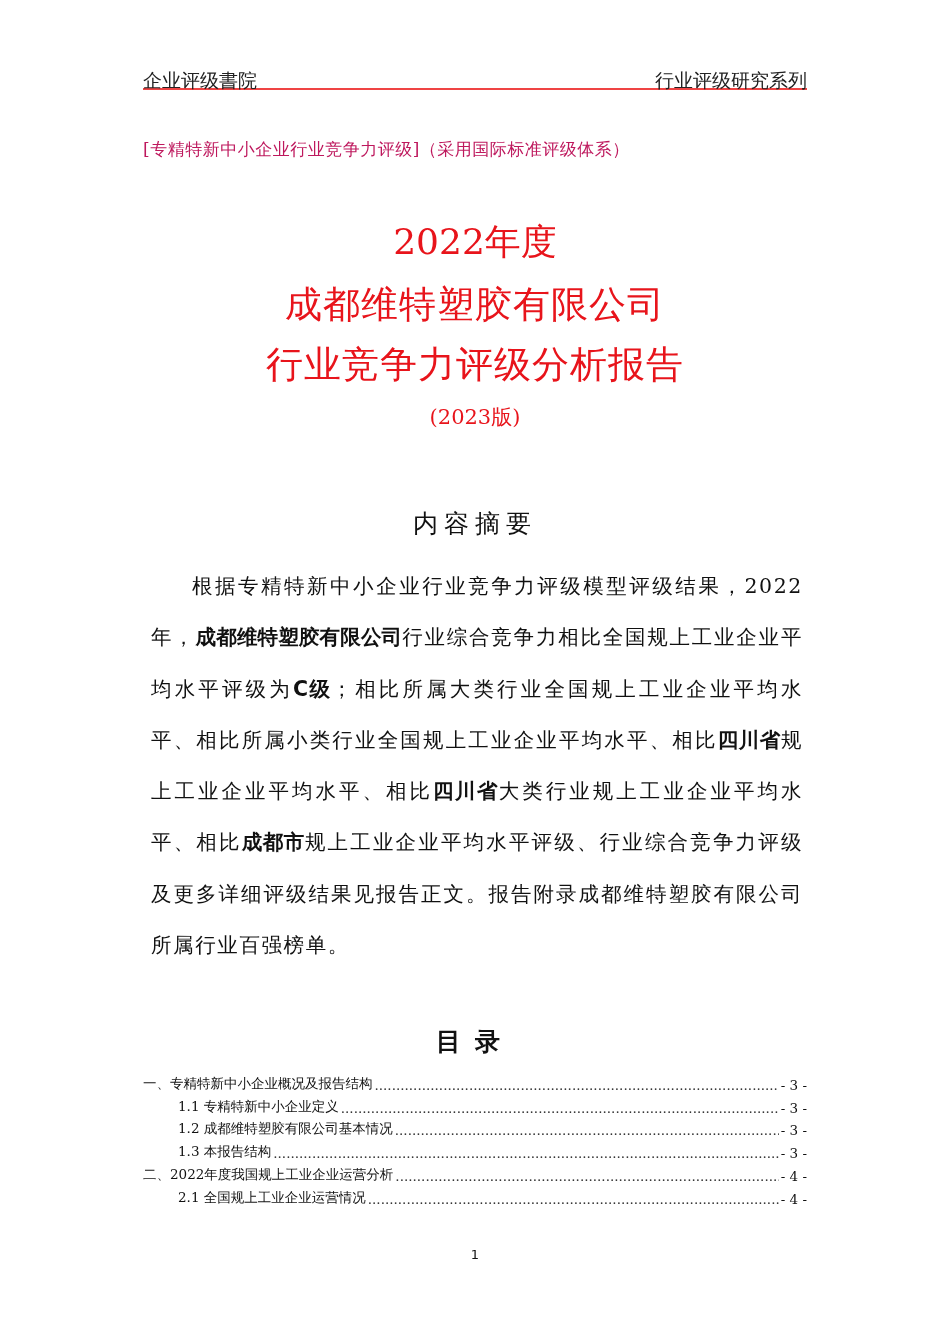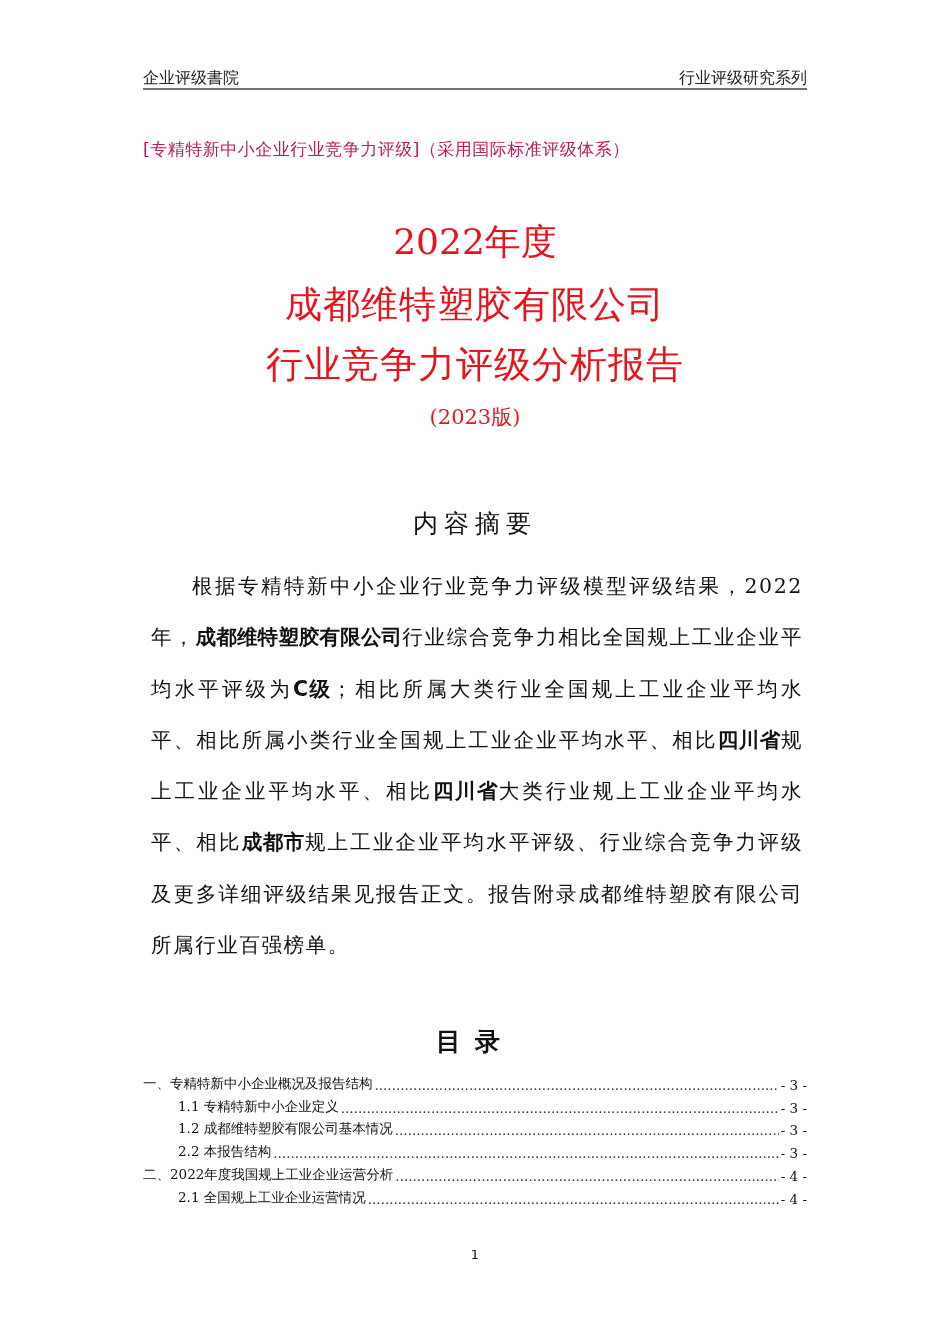--- a/index.html
+++ b/index.html
@@ -1,19 +1,19 @@
 <!DOCTYPE html>
 <html><head>
   <meta charset="utf-8">
   <style>
     html, body { margin: 0; padding: 0; background: #ffffff; }
     body { width: 950px; height: 1344px; position: relative; overflow: hidden;
       font-family: "DejaVu Serif", "Liberation Serif", serif; color: #111; }
     .header { position: absolute; left: 143px; top: 68px; width: 664px; height: 20px;
-      border-bottom: 2px solid #737373; font-family: Liberation Mono, monospace; font-size: 16px; color: #222; }
+      border-bottom: 2px solid #ef4444; font-family: Liberation Mono, monospace; font-size: 19px; color: #222; }
     .header .left { position: absolute; left: 0; top: 0; }
     .header .right { position: absolute; right: 0; top: 0; }
     .subtitle { position: absolute; left: 143px; top: 138px; font-size: 17px; color: #be185d; letter-spacing: 0.5px; }
     .t1 { top: 218px; font-size: 36px; }
     .t2 { top: 280px; font-size: 37px; letter-spacing: 1px; }
     .t3 { top: 340px; font-size: 37px; letter-spacing: 1px; }
     .t4 { top: 403px; font-size: 21px; }
     .t1, .t2, .t3, .t4 { position: absolute; left: 0; width: 950px; text-align: center; color: #e8141b; }
     .abstract-heading { position: absolute; top: 507px; left: 0; width: 950px; text-align: center;
       font-family: "DejaVu Sans", sans-serif; font-weight: normal; font-size: 25px; letter-spacing: 6px; }
@@ -66,21 +66,21 @@
     <span class="label">1.1 专精特新中小企业定义</span>
       <span class="dots"></span>
       <span class="page">- 3 -</span>
   </div>
   <div class="toc-row lvl2">
     <span class="label">1.2 成都维特塑胶有限公司基本情况</span>
       <span class="dots"></span>
       <span class="page">- 3 -</span>
   </div>
   <div class="toc-row lvl2">
-    <span class="label">2.2 本报告结构</span>
+    <span class="label">1.3 本报告结构</span>
       <span class="dots"></span>
       <span class="page">- 3 -</span>
   </div>
   <div class="toc-row">
     <span class="label">二、2022年度我国规上工业企业运营分析</span>
       <span class="dots"></span>
       <span class="page">- 4 -</span>
   </div>
   <div class="toc-row lvl2">
     <span class="label">2.1 全国规上工业企业运营情况</span>

